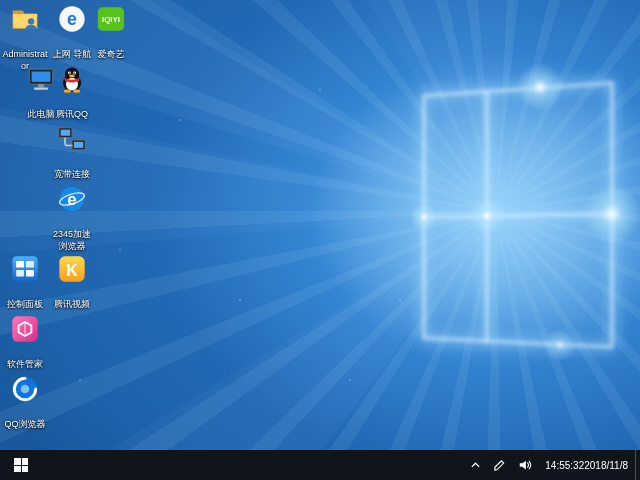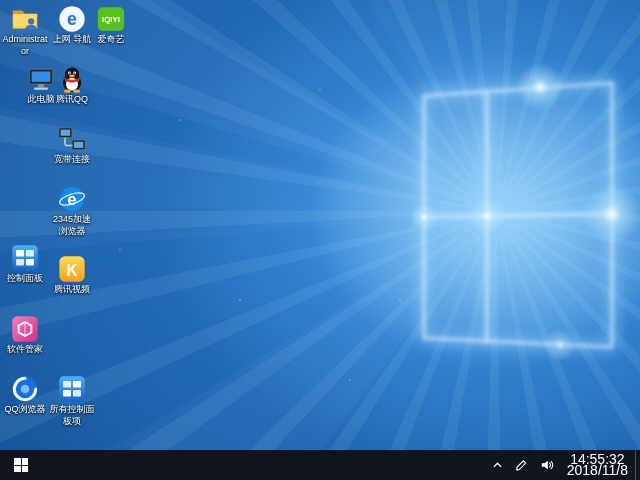--- a/index.html
+++ b/index.html
@@ -16,33 +16,33 @@
     background:repeating-conic-gradient(from -8deg at 77.5% 47%, rgba(170,220,255,.085) 0deg 3deg, rgba(170,220,255,0) 3deg 11deg);
     mix-blend-mode:screen}
   .vignette{position:absolute;inset:0;
     background:radial-gradient(1200px 900px at 77% 47%, rgba(0,0,0,0) 55%, rgba(2,8,18,.55) 100%)}
   svg.logo{position:absolute;left:0;top:0;width:640px;height:450px;display:block}
 
   
   .cell{position:absolute;width:46px;text-align:center;cursor:pointer}
   .ig{width:30px;height:30px;margin:0 auto}
   .ig svg{width:30px;height:30px;display:block}
-  .lbl{margin-top:0;font-size:9px;line-height:11.5px;color:#fff;word-break:break-all;
+  .lbl{margin-top:15px;font-size:9px;line-height:11.5px;color:#fff;word-break:break-all;
     text-shadow:0 1px 2px rgba(0,0,0,.95),0 0 3px rgba(0,0,0,.7)}
 
   
   .taskbar{position:absolute;left:0;bottom:0;width:640px;height:30px;background:#10141c;
     display:flex;align-items:stretch;color:#fff;z-index:5}
   .start{width:42px;display:flex;align-items:center;justify-content:center;cursor:pointer}
   .winflag{width:14px;height:14px;display:grid;grid-template-columns:6.5px 6.5px;grid-template-rows:6.5px 6.5px;gap:1px}
   .winflag span{background:#fff}
   .tray{margin-left:auto;display:flex;align-items:center;height:100%}
   .trbtn{height:100%;display:flex;align-items:center;justify-content:center;padding:0 6px;cursor:pointer}
-  .clock{height:100%;display:flex;flex-direction:column;justify-content:center;align-items:center;
-    padding:4px 7px;font-size:14px;line-height:11px;cursor:pointer;text-align:center}
+  .clock{height:100%;display:flex;flex-direction:row;justify-content:center;align-items:center;
+    padding:4px 7px;font-size:10px;line-height:11px;cursor:pointer;text-align:center}
   .showdesk{width:5px;height:100%;border-left:1px solid rgba(255,255,255,.25);cursor:pointer}
 </style>
 </head>
 <body>
 
 <div class="screen">
 
   <div class="wallpaper">
     <div class="rays"></div>
     <svg class="logo" viewBox="0 0 640 450">
@@ -119,21 +119,21 @@
           <rect x="6" y="8" width="20" height="11" fill="#2f8fe8"></rect>
           <rect x="13" y="21.5" width="6" height="3.5" fill="#8f969d"></rect>
           <rect x="8.5" y="25" width="15" height="2.5" rx="1.2" fill="#c9ced4"></rect>
         </svg>
     </div>
     <div class="lbl">此电脑</div>
   </div>
 
 
 
-  <div class="cell" style="left:2px;top:243px">
+  <div class="cell" style="left:2px;top:254px">
     <div class="ig">
       <svg viewBox="0 0 32 32">
           <defs>
             <linearGradient id="cp1" x1="0" y1="0" x2="0" y2="1">
               <stop offset="0" stop-color="#4fb0f5"></stop>
               <stop offset="1" stop-color="#1565c8"></stop>
             </linearGradient>
           </defs>
           <rect x="2.5" y="2.5" width="27" height="27" rx="4.5" fill="url(#cp1)"></rect>
           <rect x="6.5" y="7.5" width="8.5" height="7" rx="1" fill="#fff"></rect>
@@ -238,38 +238,20 @@
             </linearGradient>
           </defs>
           <rect x="2.5" y="2.5" width="27" height="27" rx="6" fill="url(#kw1)"></rect>
           <text x="16" y="23" text-anchor="middle" font-size="17" font-weight="bold" fill="#fff" font-family="Liberation Sans, sans-serif">K</text>
         </svg>
     </div>
     <div class="lbl">腾讯视频</div>
   </div>
 
 
-  <div class="cell" style="left:49px;top:374px">
-    <div class="ig">
-      <svg viewBox="0 0 32 32">
-          <defs>
-            <linearGradient id="cp2" x1="0" y1="0" x2="0" y2="1">
-              <stop offset="0" stop-color="#4fb0f5"></stop>
-              <stop offset="1" stop-color="#1565c8"></stop>
-            </linearGradient>
-          </defs>
-          <rect x="2.5" y="2.5" width="27" height="27" rx="4.5" fill="url(#cp2)"></rect>
-          <rect x="6.5" y="7.5" width="8.5" height="7" rx="1" fill="#dcedff"></rect>
-          <rect x="17" y="7.5" width="8.5" height="7" rx="1" fill="#fff"></rect>
-          <rect x="6.5" y="17" width="8.5" height="7" rx="1" fill="#fff"></rect>
-          <rect x="17" y="17" width="8.5" height="7" rx="1" fill="#dcedff"></rect>
-        </svg>
-    </div>
-    <div class="lbl">所有控制面板项</div>
-  </div>
 
   <div class="cell" style="left:88px;top:4px">
     <div class="ig">
       <svg viewBox="0 0 32 32">
           <rect x="2" y="3.5" width="28" height="25" rx="5" fill="#58c21d"></rect>
           <text x="16" y="19.5" text-anchor="middle" font-size="8.5" font-weight="bold" fill="#fff" font-family="Liberation Sans, sans-serif">iQIYI</text>
         </svg>
     </div>
     <div class="lbl">爱奇艺</div>
   </div>

